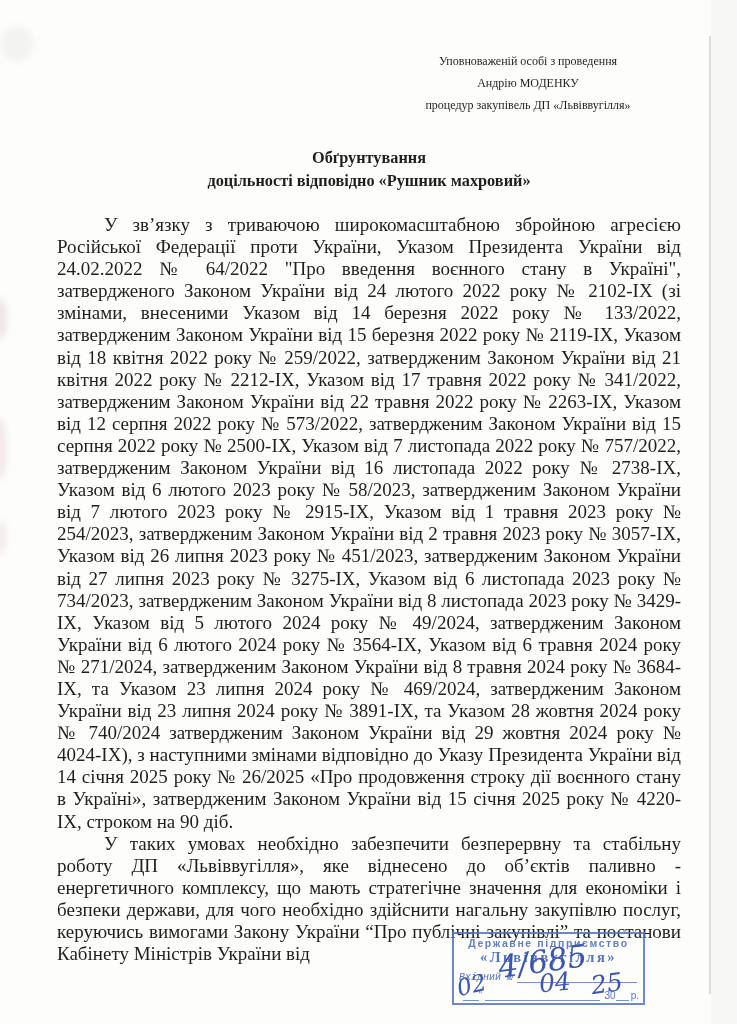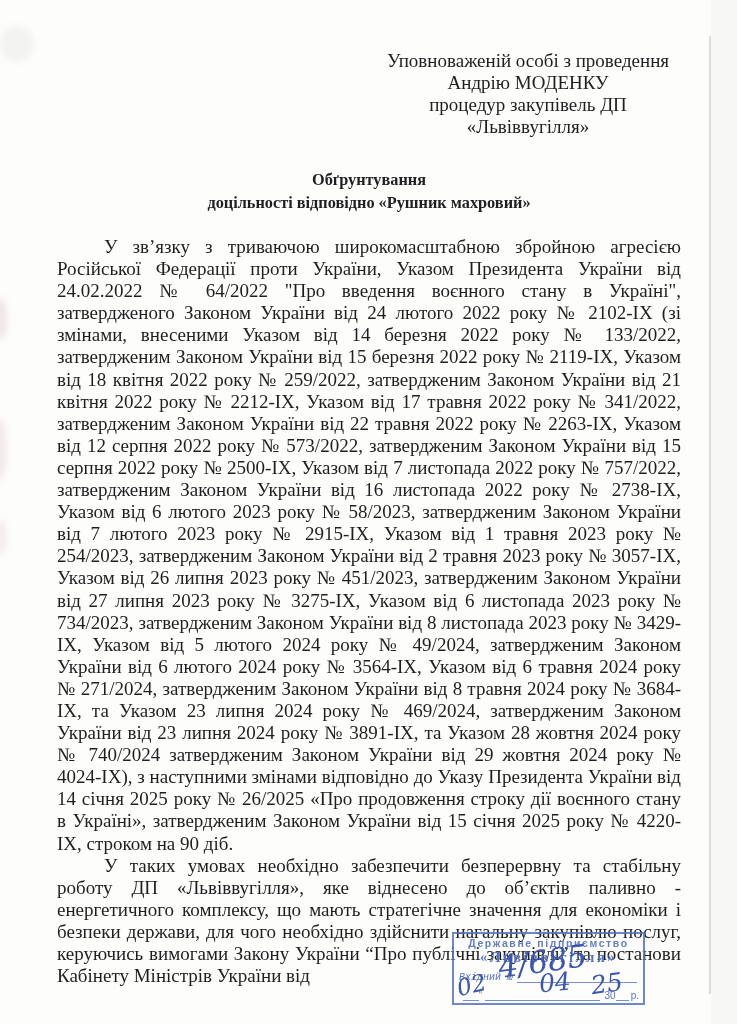--- a/index.html
+++ b/index.html
@@ -27,21 +27,21 @@
   .smudge.s1 { left: -6px; top: 298px; width: 13px; height: 42px; background: rgba(205,172,172,0.28); }
   .smudge.s2 { left: -8px; top: 418px; width: 15px; height: 62px; background: rgba(208,176,176,0.24); }
   .smudge.s3 { left: 0px; top: 26px; width: 34px; height: 36px; background: rgba(185,185,185,0.14); }
   .smudge.s4 { left: -5px; top: 520px; width: 12px; height: 34px; background: rgba(205,175,175,0.20); }
 
   .content { position: absolute; left: 57px; top: 50px; width: 624px; }
 
   .recipient {
     margin-left: auto; width: 306px;
     text-align: center;
-    font-size: 19px; line-height: 22px;
+    font-size: 12px; line-height: 22px;
   }
   .doc-title {
     margin-top: 30px;
     text-align: center;
     font-weight: bold;
     font-size: 16.3px; line-height: 23px;
   }
   .body-text {
     margin-top: 22px;
     font-size: 19px; line-height: 22.1px;

